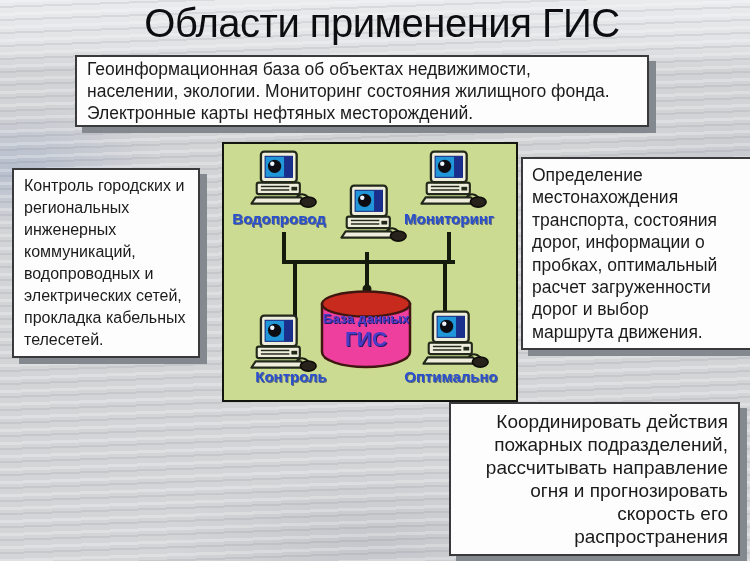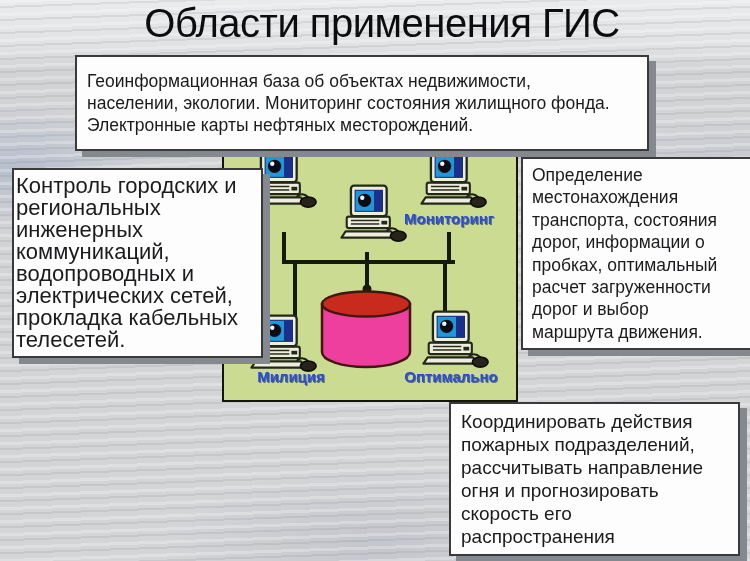--- a/index.html
+++ b/index.html
@@ -28,25 +28,25 @@
   .callout{
     position:absolute;
     background:#fdfdfd;
     border:2px solid #3a3a3c;
     box-shadow:7px 6px 0 #84888f;
     color:#1b1b1d;
     white-space:pre-line;
     z-index:5;
     box-sizing:border-box;
   }
-  .c-top   {left:75px;  top:55px;  width:574px; padding:13px 10px; font-size:17.5px; line-height:22px;}
-  .c-left  {left:12px;  top:168px; width:251px; padding:5px 2px; font-size:22px; line-height:22px;}
+  .c-top   {left:75px;  top:55px;  width:574px; padding:1px 10px; font-size:17.5px; line-height:22px;}
+  .c-left  {left:12px;  top:168px; width:188px; padding:5px 10px; font-size:16px; line-height:22px;}
   .c-right {left:521px; top:157px; width:257px; padding:5px 9px;  font-size:17.5px; line-height:22.4px;}
   .c-bl    {left:18px;  top:403px; width:352px; padding:6px 12px; font-size:19px;   line-height:22.8px;}
-  .c-br    {left:449px; top:402px; width:291px; padding:6px 10px; font-size:19px;   line-height:23px;}
+  .c-br    {left:449px; top:402px; width:291px; padding:6px 10px; font-size:19px;   line-height:23px;text-align:right;}
 
   .panel{
     position:absolute;left:222px;top:142px;width:292px;height:256px;
     background:#cbdc92;
     border:2.5px solid #15150f;
     z-index:2;
   }
   .net-lines{position:absolute;left:0;top:0;width:292px;height:256px;}
   .pc{position:absolute;width:70px;height:61px;}
   .pc-vodoprovod {left:24px; top:6px;}
@@ -146,26 +146,31 @@
     <svg class="pc pc-zemle">
         <use href="#pc-icon"></use>
       </svg>
     <svg class="pc pc-militsia">
         <use href="#pc-icon"></use>
       </svg>
     <svg class="pc pc-pozharniki">
         <use href="#pc-icon"></use>
       </svg>
 
+    <div class="node-label lbl-vodoprovod">Водопровод</div>
     <div class="node-label lbl-transport">Мониторинг</div>
-    <div class="node-label lbl-militsia">Милиция</div>
+    <div class="node-label lbl-militsia">Контроль</div>
     <div class="node-label lbl-pozharniki">Оптимально</div>
 
     <div class="cylinder">
       <svg width="96" height="86" viewBox="0 0 96 86">
         <path d="M4 15 L4 63 A44 15 0 0 0 92 63 L92 15 Z" fill="#ee3e9e" stroke="#401610" stroke-width="2.5"></path>
         <ellipse cx="48" cy="15" rx="44" ry="12.5" fill="#c82a1e" stroke="#401610" stroke-width="2.5"></ellipse>
       </svg>
+      <div class="db-text">
+        <div class="db-line1">База данных</div>
+        <div class="db-line2">ГИС</div>
+      </div>
     </div>
 
   </div>
 
 </div>
 
 </body></html>

